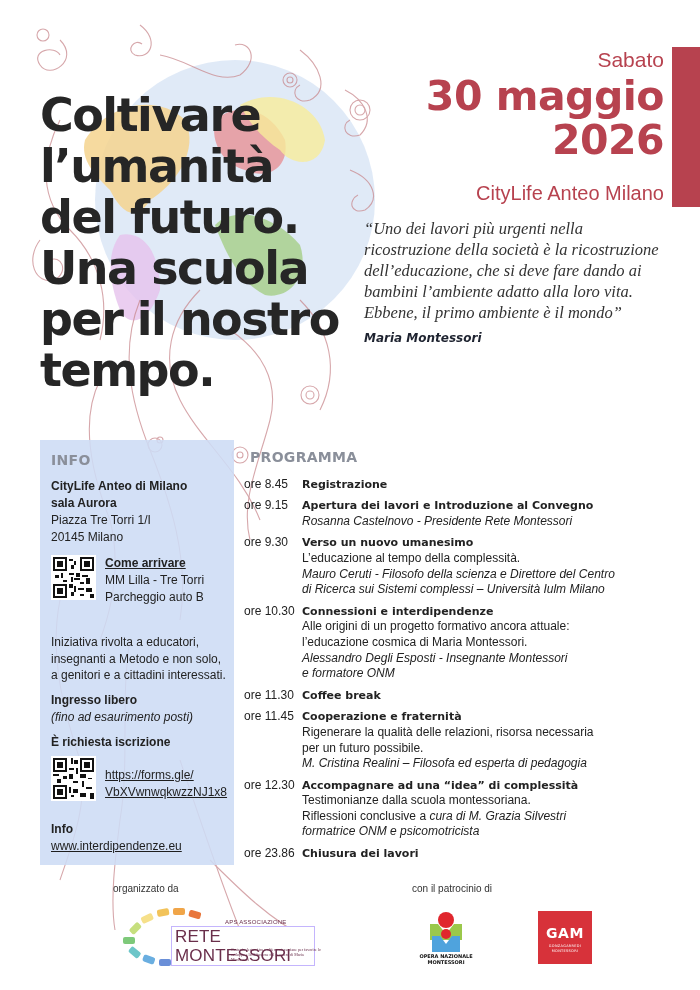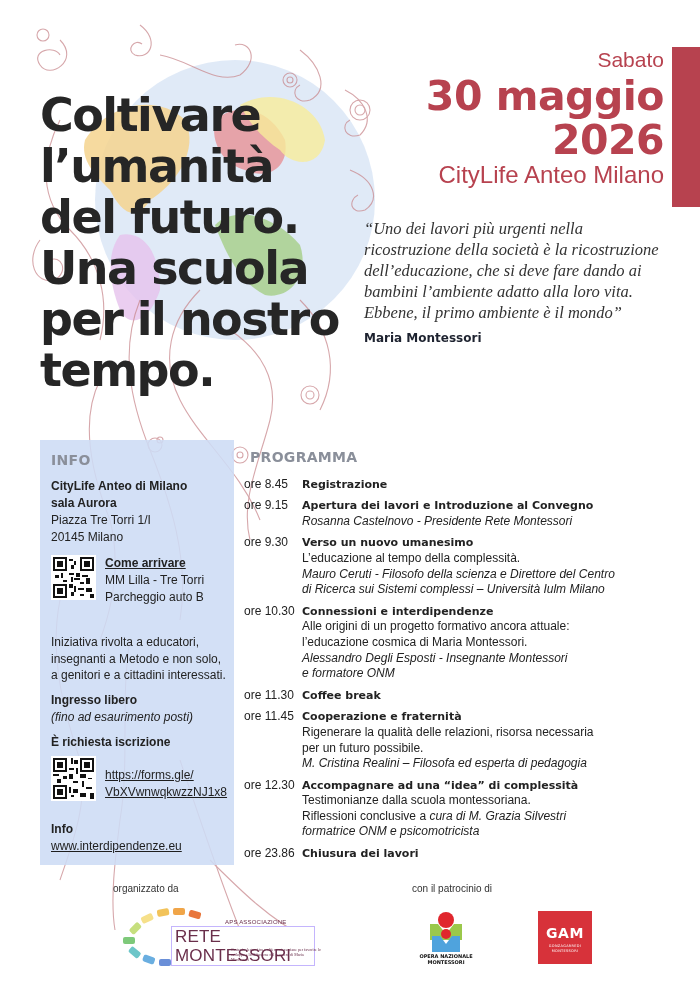--- a/index.html
+++ b/index.html
@@ -13,25 +13,25 @@
     font-family: "DejaVu Sans", sans-serif; font-weight: bold;
     font-size: 46px; line-height: 51px; letter-spacing: -1.5px; color: #262626; margin-top: 12px;
   }
   .hero-title span { display: block; }
 
   .red-bar { position: absolute; left: 672px; top: 47px; width: 28px; height: 160px; background: #b7424f; z-index: 2; }
 
   .date-block { position: absolute; right: 36px; top: 46px; text-align: right; color: #b7424f; z-index: 2; }
   .date-day { font-size: 21px; line-height: 28px; font-family: "Liberation Sans", sans-serif; }
   .date-main { font-size: 41px; line-height: 44px; font-weight: bold; font-family: "DejaVu Sans", sans-serif; letter-spacing: -0.5px; }
-  .date-venue { font-size: 24px; line-height: 26px; margin-top: 0px; font-family: "Liberation Sans", sans-serif; color: #b7424f; text-align: right; }
+  .date-venue { font-size: 20px; line-height: 26px; margin-top: 18px; font-family: "Liberation Sans", sans-serif; color: #b7424f; text-align: right; }
 
   .quote { position: absolute; right: 36px; top: 218px; width: 300px; z-index: 2; }
   .quote-text { font-family: "Liberation Serif", serif; font-style: italic; font-size: 16.5px; line-height: 21px; color: #333; }
-  .quote-author { margin-top: 8px; font-family: "DejaVu Sans", sans-serif; font-weight: bold; font-size: 12px; color: #1e2330; }
+  .quote-author { margin-top: 8px; font-family: "DejaVu Sans", sans-serif; font-weight: bold; font-style: italic; font-size: 12px; color: #1e2330; }
 
   .info-panel {
     position: absolute; left: 40px; top: 440px; width: 194px; height: 425px;
     background: rgba(205, 220, 245, 0.88); z-index: 2; padding: 12px 4px 0 11px;
     font-family: "Liberation Sans", sans-serif; font-size: 12px; line-height: 17px; color: #222;
   }
   .section-head { font-family: "DejaVu Sans", sans-serif; font-weight: bold; font-size: 14px; color: #8a8f9a; letter-spacing: 0.3px; }
   .info-venue { margin-top: 9px; font-weight: bold; font-size: 12px; line-height: 17px; }
   .info-addr { font-size: 12px; line-height: 17px; }
   .qr-row { display: flex; align-items: flex-start; margin-top: 9px; }

